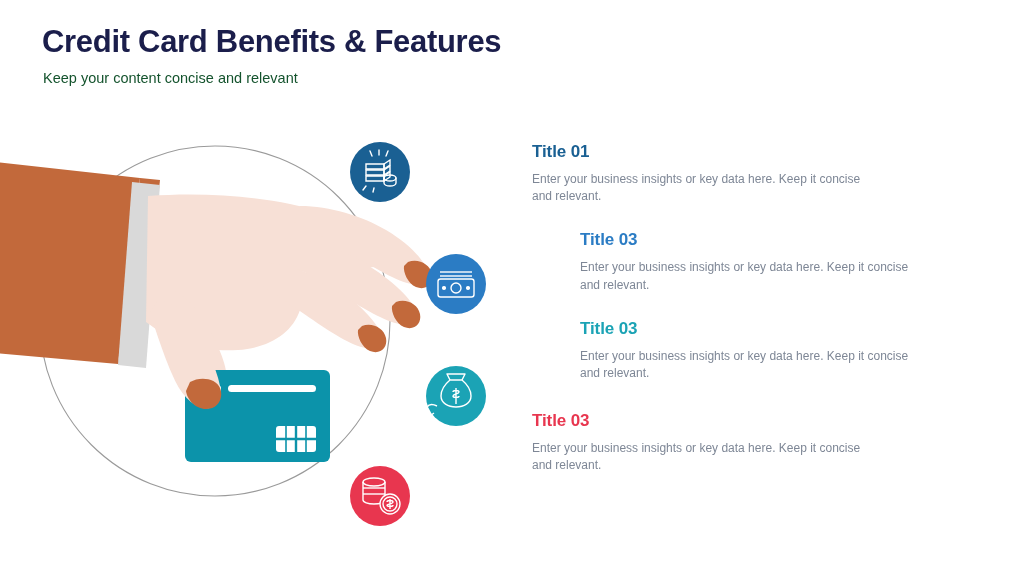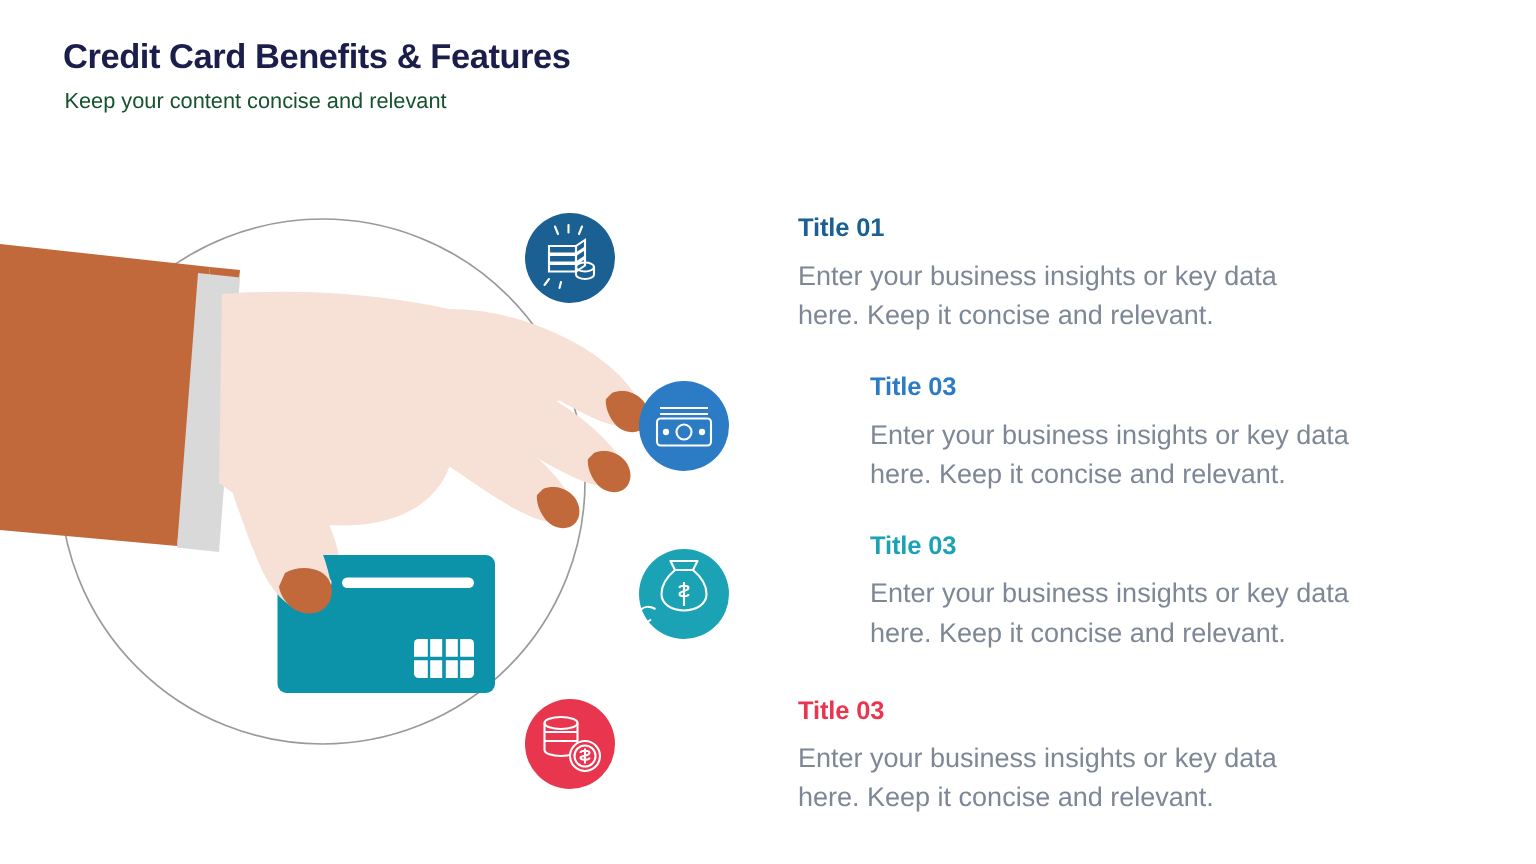--- a/index.html
+++ b/index.html
@@ -9,42 +9,42 @@
     background:#ffffff;
     font-family:"Liberation Sans","DejaVu Sans",sans-serif;
     overflow:hidden;
     position:relative;
   }
   .slide{position:absolute;inset:0;background:#ffffff;}
 
   
   .header{position:absolute;left:42px;top:24px;}
   .slide-title{
-    font-size:23px;font-weight:bold;color:#1B1E4B;
+    font-size:31px;font-weight:bold;color:#1B1E4B;
     letter-spacing:-0.3px;line-height:1.15;margin:0;white-space:nowrap;
   }
   .slide-subtitle{
     font-size:14.5px;color:#14532d;margin:10px 0 0 1px;
     font-weight:normal;line-height:1.2;white-space:nowrap;
   }
 
   
   .graphic{position:absolute;left:0;top:96px;width:500px;height:470px;}
   .graphic svg{display:block;}
 
   
   .content-list{position:absolute;left:532px;top:143px;width:430px;}
   .content-item{position:relative;margin-bottom:12px;}
   .content-item.indent{padding-left:48px;}
   .item-title{
     font-size:17px;font-weight:bold;margin:0 0 9px 0;line-height:1.1;
     letter-spacing:-0.1px;
   }
   .item-body{
-    font-size:18px;color:#7E8796;line-height:1.45;margin:0;
+    font-size:12px;color:#7E8796;line-height:1.45;margin:0;
     max-width:330px;font-weight:normal;
   }
   .i1 .item-title{color:#1A6093;}
   .i2 .item-title{color:#2B7CC4;}
   .i3 .item-title{color:#1BA3B5;}
   .i4 .item-title{color:#E8364F;}
 
   .i1{margin-bottom:26px;}
   .i2{margin-bottom:26px;}
   .i3{margin-bottom:30px;}

